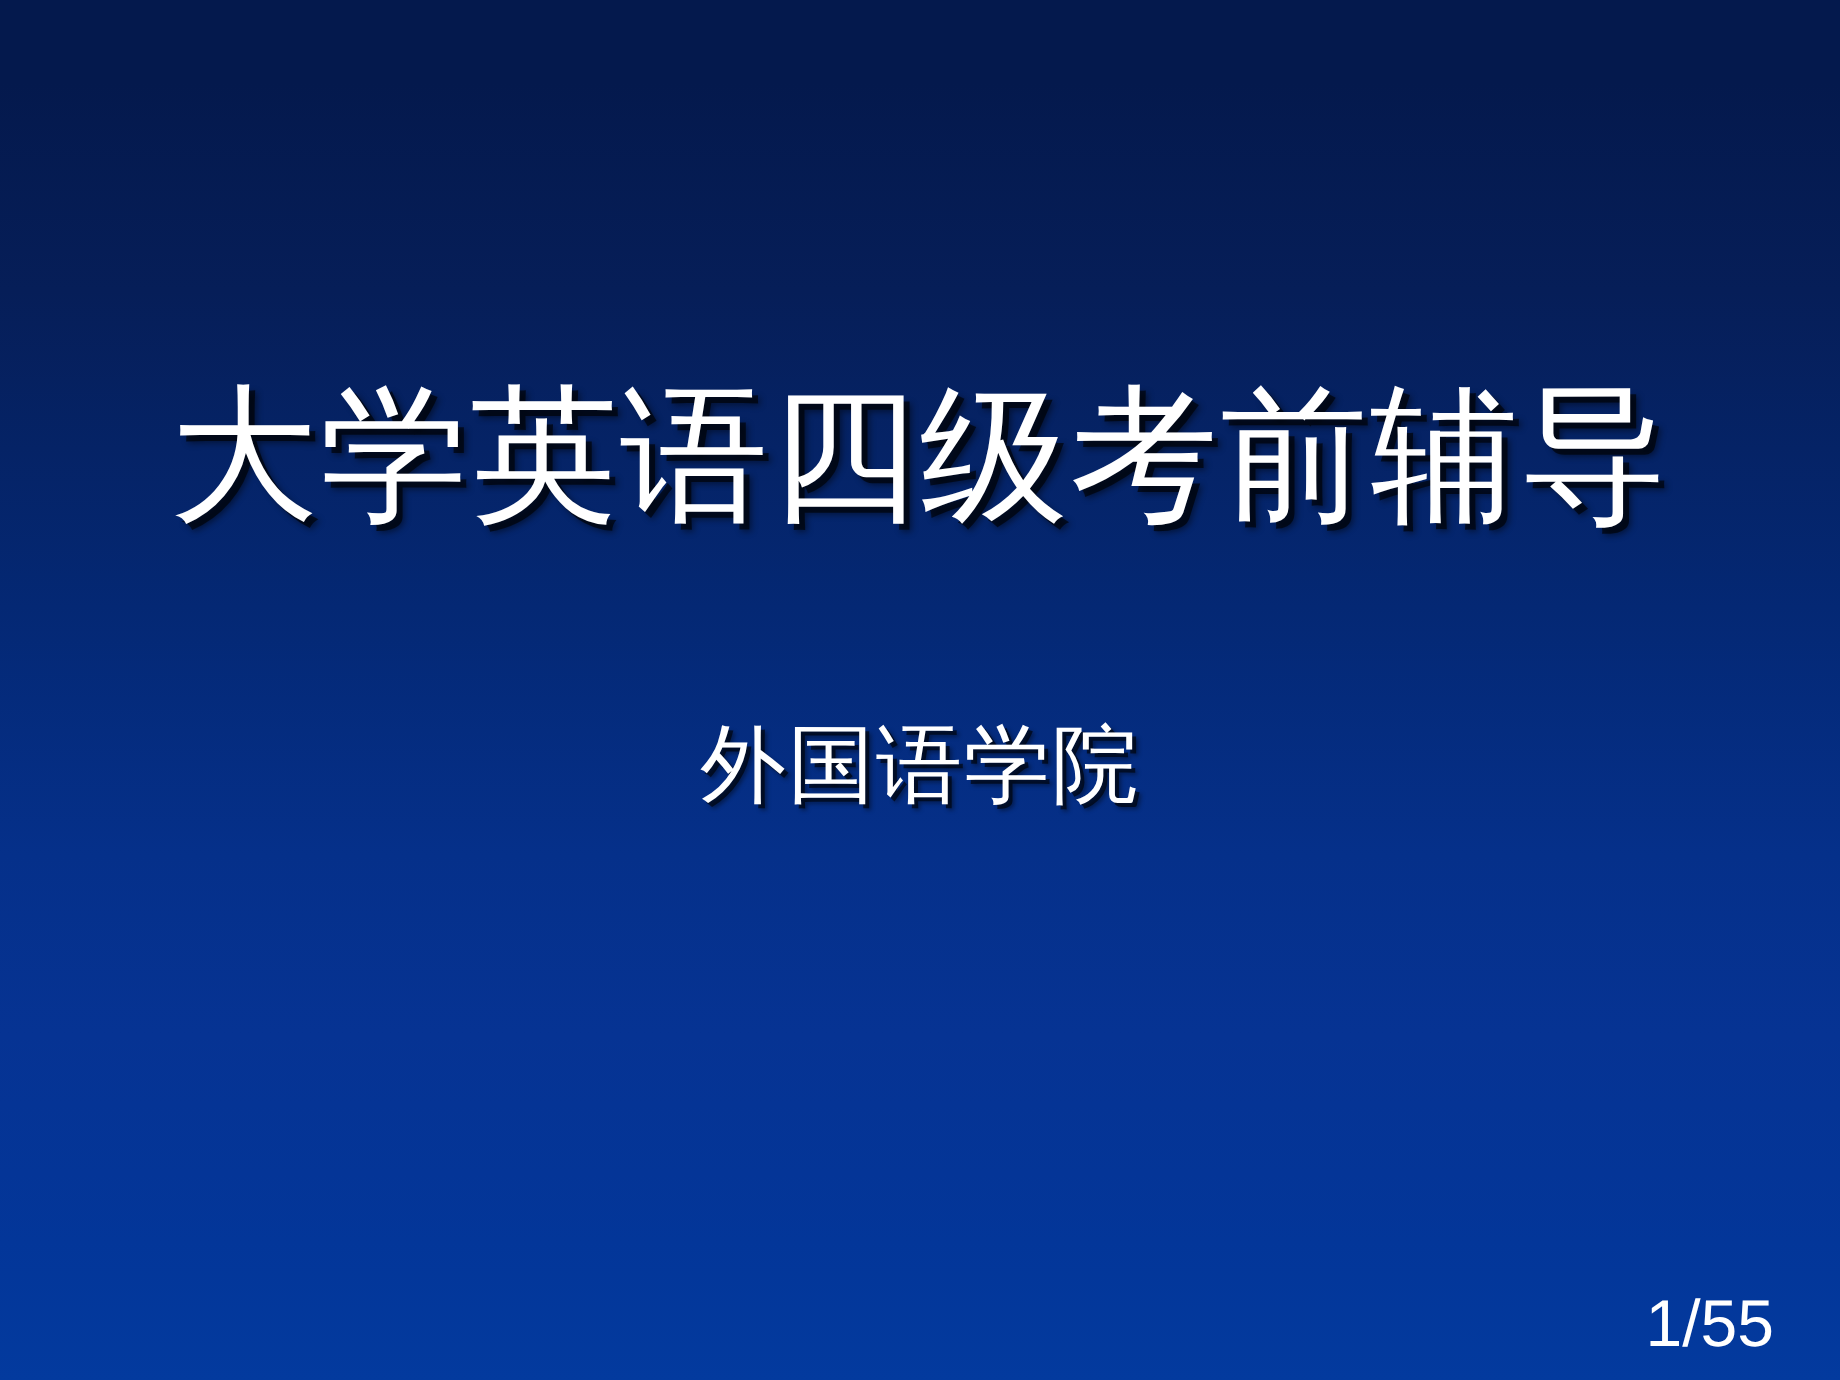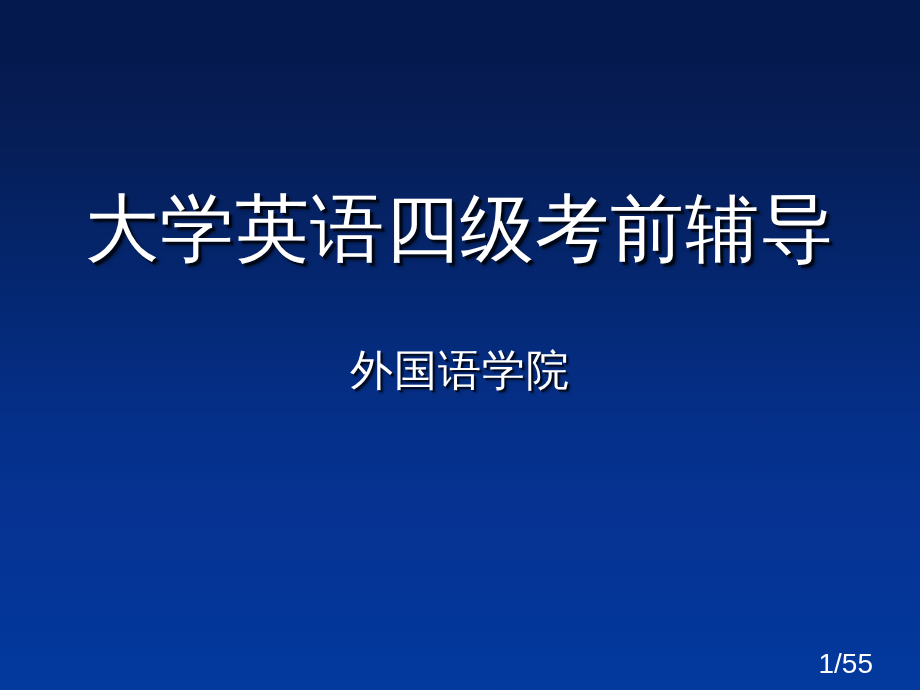--- a/index.html
+++ b/index.html
@@ -50,44 +50,44 @@
     white-space: nowrap;
     text-shadow:
        3px 3px 0 rgba(0,0,0,0.62),
        4px 4px 3px rgba(0,0,0,0.45);
   }
 
   
   .subtitle-block {
     position: absolute;
     left: 0;
-    top: 340px;
+    top: 353px;
     width: 920px;
     text-align: center;
   }
   .subtitle-line {
     display: block;
     font-family: "Liberation Serif", "DejaVu Serif", serif;
     font-size: 43px;
     line-height: 1.46;
     letter-spacing: 1px;
     color: #ffffff;
     white-space: nowrap;
     text-shadow:
        2px 2px 0 rgba(0,0,0,0.60),
        3px 3px 2px rgba(0,0,0,0.40);
   }
 
   
   .page-number {
     position: absolute;
-    right: 60px;
+    right: 46px;
     bottom: 12px;
     font-family: "Liberation Sans", sans-serif;
-    font-size: 28px;
+    font-size: 33px;
     font-weight: 400;
     color: #ffffff;
     letter-spacing: 0px;
     line-height: 1;
     margin-top: 20px;
   }
 </style>
 </head>
 <body>
 

